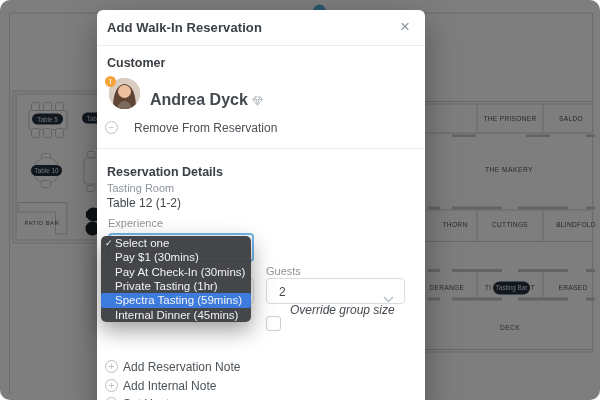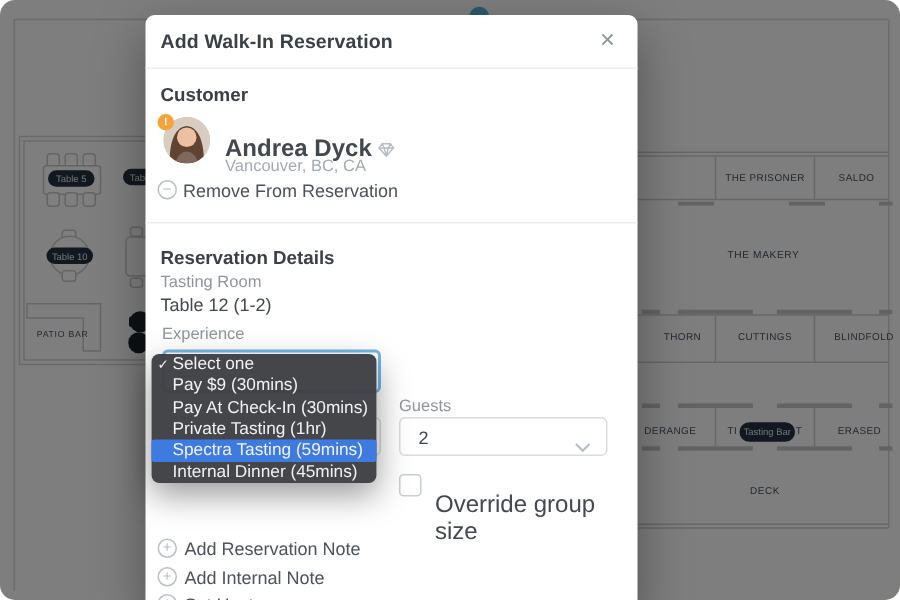--- a/index.html
+++ b/index.html
@@ -26,32 +26,32 @@
   .avatar{position:absolute;left:12px;top:68px;width:31px;height:31px;border-radius:50%;overflow:hidden;background:#cdbcae;}
   .avatar svg{display:block;}
   .badge{position:absolute;left:8px;top:66px;width:11px;height:11px;border-radius:50%;background:#f5a33a;
     color:#fff;font-size:7px;font-weight:700;text-align:center;line-height:11px;}
   .cust-name{position:absolute;left:53px;top:81px;font-size:16px;color:#42484e;font-weight:600;}
   .gem-icon{display:inline-block;vertical-align:-1px;margin-left:4px;}
   .cust-loc{position:absolute;left:53px;top:95px;font-size:11px;color:#a4aab0;}
   .remove-row{position:absolute;left:8px;top:108px;height:15px;cursor:pointer;}
   .circle-icon{display:inline-block;width:13px;height:13px;border:1px solid #b9bfc5;border-radius:50%;
     color:#b9bfc5;font-size:10px;line-height:11px;text-align:center;vertical-align:middle;}
-  .remove-row .txt{margin-left:4px;font-size:12px;color:#4a5157;vertical-align:middle;}
+  .remove-row .txt{margin-left:16px;font-size:12px;color:#4a5157;vertical-align:middle;}
   .divider{position:absolute;left:0;width:100%;height:1px;background:#ececec;}
   .muted-label{position:absolute;font-size:11px;color:#8e959b;}
   .value-text{position:absolute;font-size:12px;color:#42484e;}
   .select-box{position:absolute;background:#fff;border:1px solid #d9dcdf;border-radius:4px;}
   .exp-select{left:11px;top:223px;width:146px;height:29px;border:2px solid #74b7e8;}
   .hidden-select{left:11px;top:268px;width:146px;height:26px;}
   .guests-select{left:169px;top:268px;width:139px;height:26px;}
   .guests-select .val{position:absolute;left:12px;top:6px;font-size:12px;color:#42484e;}
   .guests-select .chev{position:absolute;right:10px;top:10px;}
   .checkbox{position:absolute;left:169px;top:306px;width:15px;height:15px;border:1.5px solid #c9ced3;border-radius:3px;background:#fff;cursor:pointer;}
-  .checkbox-label{position:absolute;left:193px;top:318px;font-size:16px;color:#43494f;}
+  .checkbox-label{position:absolute;left:193px;top:293px;font-size:12px;color:#43494f;font-style:italic;}
   .action-row{position:absolute;left:8px;height:16px;cursor:pointer;margin-top:10px;}
   .action-row .txt{margin-left:5px;font-size:12px;color:#4c5359;vertical-align:middle;}
   
   .dropdown{
     position:absolute;left:4px;top:226px;width:150px;height:86px;z-index:5;
     background:rgba(62,64,68,0.97);border-radius:5px;box-shadow:0 8px 22px rgba(0,0,0,.4);
     padding:0;color:#f1f2f4;
   }
   .dd-item{position:relative;height:14.33px;line-height:14.3px;padding-left:14px;font-size:11.5px;white-space:nowrap;cursor:pointer;}
   .dd-item .check{position:absolute;left:4px;top:0;font-size:9px;}
@@ -202,21 +202,20 @@
         <rect width="31" height="31" fill="#d9cdc2"></rect>
         <path d="M4,31 C4,20 6,7 15.5,6 C25,7 27,20 27,31 Z" fill="#5f4433"></path>
         <circle cx="15.5" cy="13.5" r="6.5" fill="#eec0a2"></circle>
         <path d="M8,31 C9,25 13,23 15.5,23 C18,23 22,25 23,31 Z" fill="#7d6a5c"></path>
       </svg>
     </div>
     <div class="badge">!</div>
     <div class="cust-name"><span>Andrea Dyck</span><span class="gem-icon"><svg width="11" height="10" viewBox="0 0 16 14">
             <path d="M4,1 L12,1 L15,5 L8,13 L1,5 Z M1,5 H15 M4,1 L6,5 L8,13 M12,1 L10,5 L8,13" fill="none" stroke="#b6bcc2" stroke-width="1.4"></path>
           </svg></span></div>
-    <div class="cust-loc">Vancouver, BC, CA</div>
 
     <div class="remove-row">
       <span class="circle-icon">−</span><span class="txt">Remove From Reservation</span>
     </div>
 
     <div class="divider" style="top:138px;"></div>
 
     <div class="section-heading" style="top:155px;">Reservation Details</div>
     <div class="muted-label" style="left:10px;top:172px;">Tasting Room</div>
     <div class="value-text" style="left:10px;top:186px;">Table 12 (1-2)</div>
@@ -243,20 +242,20 @@
       <span class="circle-icon">+</span><span class="txt">Set Host</span>
     </div>
     <div class="action-row" style="top:356px;">
       <span class="circle-icon">+</span><span class="txt">Add Internal Note</span>
     </div>
 
     <div class="dropdown">
       <div class="dd-item">
         <span class="check">✓</span><span>Select one</span>
       </div>
-      <div class="dd-item"><span>Pay $9 (30mins)</span></div>
+      <div class="dd-item"><span>Pay $1 (30mins)</span></div>
       <div class="dd-item"><span>Pay At Check-In (30mins)</span></div>
       <div class="dd-item"><span>Private Tasting (1hr)</span></div>
       <div class="dd-item highlight"><span>Spectra Tasting (59mins)</span></div>
       <div class="dd-item"><span>Internal Dinner (45mins)</span></div>
     </div>
   </div>
 </div>
 
 </body></html>

